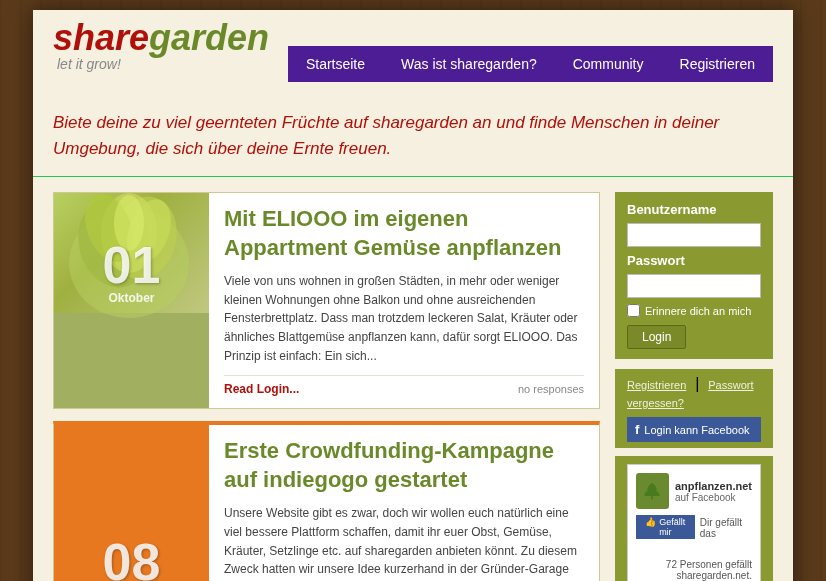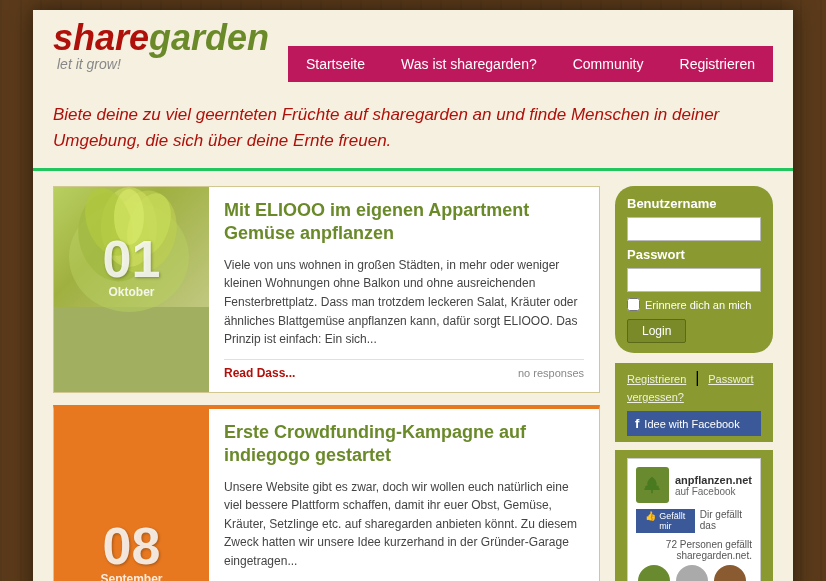--- a/index.html
+++ b/index.html
@@ -47,41 +47,41 @@
       color: #6a8a2a;
       font-style: italic;
     }
     .logo-tagline {
       color: #888;
       font-style: italic;
       font-size: 14px;
       margin-left: 4px;
     }
     .nav-bar {
-      background: #be185d;
+      background: #4c1d95;
       padding: 0;
       display: flex;
       align-items: stretch;
     }
     .nav-bar a {
       color: #fff;
       text-decoration: none;
       padding: 10px 18px;
       font-size: 14px;
       display: block;
       cursor: pointer;
     }
     
     .hero-text {
-      padding: 20px 20px 15px 20px;
+      padding: 28px 20px 15px 20px;
       color: #b0100a;
       font-size: 17px;
       font-style: italic;
       line-height: 1.5;
-      border-bottom: 3px solid #22c55e;
+      border-bottom: 1px solid #22c55e;
     }
     
     .main-content {
       display: flex;
       gap: 0;
       padding: 15px 20px;
     }
     
     .articles-column {
       flex: 1;
@@ -140,21 +140,21 @@
     .thumb-month {
       font-size: 12px;
       font-weight: bold;
       color: rgba(255,255,255,0.85);
     }
     .article-body {
       flex: 1;
       padding: 12px 15px;
     }
     .article-title {
-      font-size: 18px;
+      font-size: 22px;
       color: #6a8a2a;
       margin-bottom: 10px;
       font-weight: bold;
       line-height: 1.3;
     }
     .article-excerpt {
       font-size: 12px;
       color: #444;
       line-height: 1.55;
       margin-bottom: 10px;
@@ -180,21 +180,20 @@
     }
     
     .sidebar {
       width: 158px;
       min-width: 158px;
     }
     .sidebar-box {
       background: #8a9a30;
       padding: 10px 12px;
       margin-bottom: 10px;
-      border-radius: 19px;
     }
     .sidebar-label {
       color: #fff;
       font-size: 13px;
       font-weight: bold;
       margin-bottom: 6px;
     }
     .sidebar-input {
       width: 100%;
       padding: 4px 6px;
@@ -261,23 +260,23 @@
       gap: 6px;
       margin-bottom: 6px;
     }
     .fb-page-name {
       font-weight: bold;
       font-size: 11px;
       color: #333;
     }
     .fb-like-row {
       display: flex;
-      align-items: flex-start;
+      align-items: flex-end;
       gap: 5px;
-      margin-bottom: 6px;
+      margin-bottom: 20px;
     }
     .like-btn-small {
       background: #3b5998;
       color: #fff;
       font-size: 9px;
       padding: 2px 6px;
       border: none;
       cursor: pointer;
     }
     .avatar-row {
@@ -352,21 +351,21 @@
             <div class="thumb-date-overlay">
               <div class="thumb-day">01</div>
               <div class="thumb-month">Oktober</div>
             </div>
           </div>
         </div>
         <div class="article-body">
           <div class="article-title">Mit ELIOOO im eigenen Appartment Gemüse anpflanzen</div>
           <div class="article-excerpt">Viele von uns wohnen in großen Städten, in mehr oder weniger kleinen Wohnungen ohne Balkon und ohne ausreichenden Fensterbrettplatz. Dass man trotzdem leckeren Salat, Kräuter oder ähnliches Blattgemüse anpflanzen kann, dafür sorgt ELIOOO. Das Prinzip ist einfach: Ein sich...</div>
           <div class="article-footer">
-            <a class="read-more">Read Dass...</a>
+            <a class="read-more">Read Login...</a>
             <span class="no-responses">no responses</span>
           </div>
         </div>
       </div>
 
       <div class="article-card orange-card">
         <div class="article-thumb">
           <div class="thumb-orange">
             <div class="thumb-date-overlay">
               <div class="thumb-day">08</div>
@@ -399,21 +398,21 @@
         </div>
         <button class="login-btn">Login</button>
       </div>
 
       <div class="sidebar-links">
         <a>Registrieren</a>
         &nbsp;|&nbsp;
         <a>Passwort vergessen?</a>
         <div class="fb-btn">
           <span style="font-weight:bold;font-size:13px;">f</span>
-          <span>Idee with Facebook</span>
+          <span>Login kann Facebook</span>
         </div>
       </div>
 
       <div class="facebook-box">
         <div class="fb-page-box">
           <div class="fb-page-header">
             <div style="width:36px;height:36px;background:#6a8a30;border-radius:3px;display:flex;align-items:center;justify-content:center;">
               <svg width="20" height="20" viewBox="0 0 24 24">
                 <path d="M12 2 C8 5 5 9 7 13 C5 12 3 14 4 16 C2 16 2 18 4 18 L11 18 L11 22 L13 22 L13 18 L20 18 C22 18 22 16 20 16 C21 14 19 12 17 13 C19 9 16 5 12 2Z" fill="#4a7a20"></path>
               </svg>

